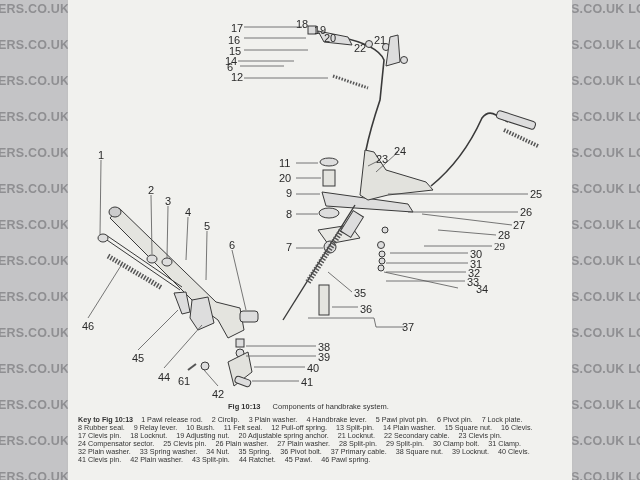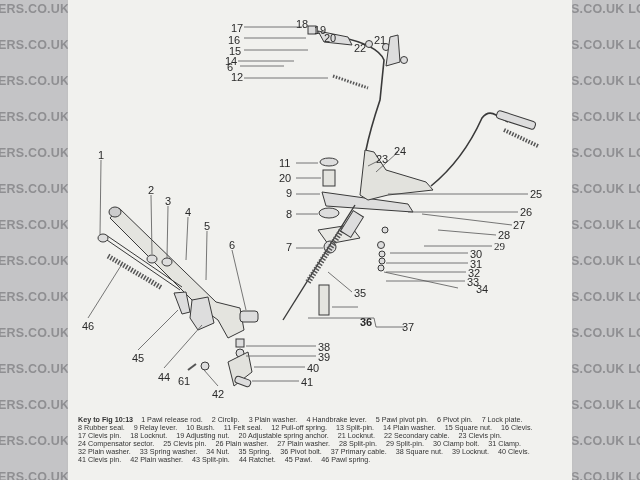--- a/index.html
+++ b/index.html
@@ -214,30 +214,34 @@
       <span class="lbl" style="left: 452px; top: 207px;">26</span>
       <span class="lbl" style="left: 445px; top: 220px;">27</span>
       <span class="lbl" style="left: 430px; top: 230px;">28</span>
       <span class="lbl" style="left: 426px; top: 241px; font-family: Liberation Serif, serif;">29</span>
       <span class="lbl" style="left: 402px; top: 249px;">30</span>
       <span class="lbl" style="left: 402px; top: 259px;">31</span>
       <span class="lbl" style="left: 400px; top: 268px;">32</span>
       <span class="lbl" style="left: 399px; top: 277px;">33</span>
       <span class="lbl" style="left: 372px; top: 284px; margin-left: 36px;">34</span>
       <span class="lbl" style="left: 286px; top: 288px;">35</span>
-      <span class="lbl" style="left: 292px; top: 317px; font-weight: bold;">36</span>
+      <span class="lbl" style="left: 292px; top: 304px;">36</span>
       <span class="lbl" style="left: 334px; top: 322px;">37</span>
       <span class="lbl" style="left: 250px; top: 342px;">38</span>
       <span class="lbl" style="left: 250px; top: 352px;">39</span>
       <span class="lbl" style="left: 239px; top: 363px;">40</span>
       <span class="lbl" style="left: 233px; top: 377px;">41</span>
       <span class="lbl" style="left: 144px; top: 389px;">42</span>
       <span class="lbl" style="left: 110px; top: 376px;">61</span>
       <span class="lbl" style="left: 90px; top: 372px;">44</span>
       <span class="lbl" style="left: 64px; top: 353px;">45</span>
       <span class="lbl" style="left: 14px; top: 321px;">46</span>
     </div>
 
+  <div class="caption">
+    <b>Fig 10:13</b>
+    <span>Components of handbrake system.</span>
+  </div>
 
   <div class="key" id="key">
     <span class="kt">Key to Fig 10:13</span>
   <span class="item">1 Pawl release rod.</span> <span class="item">2 Circlip.</span> <span class="item">3 Plain washer.</span> <span class="item">4 Handbrake lever.</span> <span class="item">5 Pawl pivot pin.</span> <span class="item">6 Pivot pin.</span> <span class="item">7 Lock plate.</span> <span class="item">8 Rubber seal.</span> <span class="item">9 Relay lever.</span> <span class="item">10 Bush.</span> <span class="item">11 Felt seal.</span> <span class="item">12 Pull-off spring.</span> <span class="item">13 Split-pin.</span> <span class="item">14 Plain washer.</span> <span class="item">15 Square nut.</span> <span class="item">16 Clevis.</span> <span class="item">17 Clevis pin.</span> <span class="item">18 Locknut.</span> <span class="item">19 Adjusting nut.</span> <span class="item">20 Adjustable spring anchor.</span> <span class="item">21 Locknut.</span> <span class="item">22 Secondary cable.</span> <span class="item">23 Clevis pin.</span> <span class="item">24 Compensator sector.</span> <span class="item">25 Clevis pin.</span> <span class="item">26 Plain washer.</span> <span class="item">27 Plain washer.</span> <span class="item">28 Split-pin.</span> <span class="item">29 Split-pin.</span> <span class="item">30 Clamp bolt.</span> <span class="item">31 Clamp.</span> <span class="item">32 Plain washer.</span> <span class="item">33 Spring washer.</span> <span class="item">34 Nut.</span> <span class="item">35 Spring.</span> <span class="item">36 Pivot bolt.</span> <span class="item">37 Primary cable.</span> <span class="item">38 Square nut.</span> <span class="item">39 Locknut.</span> <span class="item">40 Clevis.</span> <span class="item">41 Clevis pin.</span> <span class="item">42 Plain washer.</span> <span class="item">43 Split-pin.</span> <span class="item">44 Ratchet.</span> <span class="item">45 Pawl.</span> <span class="item">46 Pawl spring.</span> </div>
 </div>
 
 </body></html>

